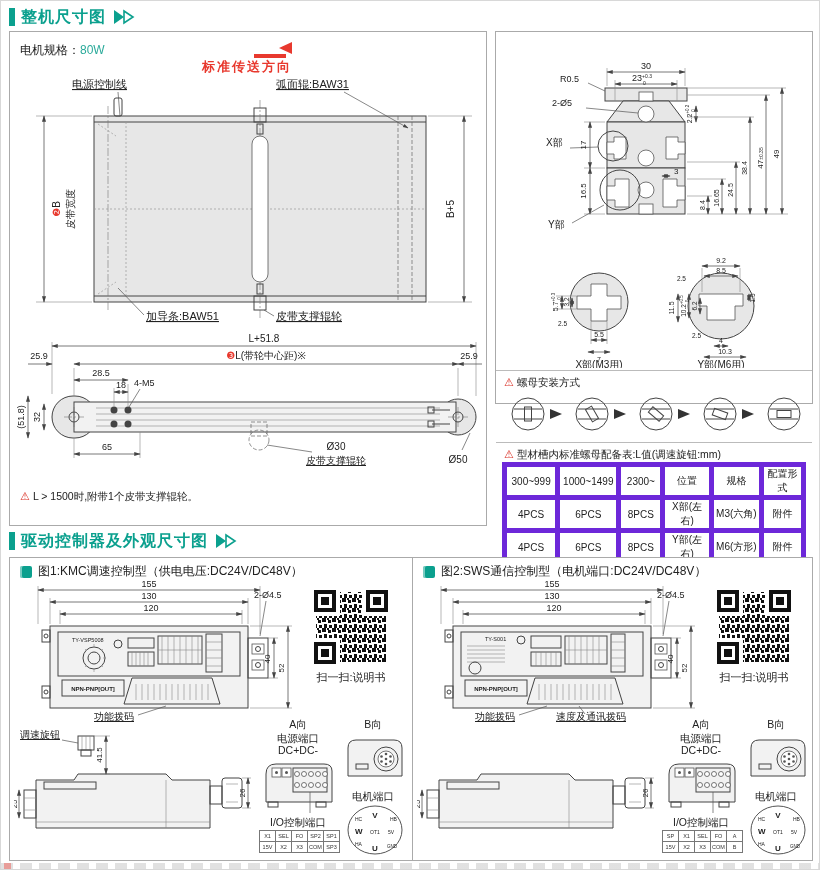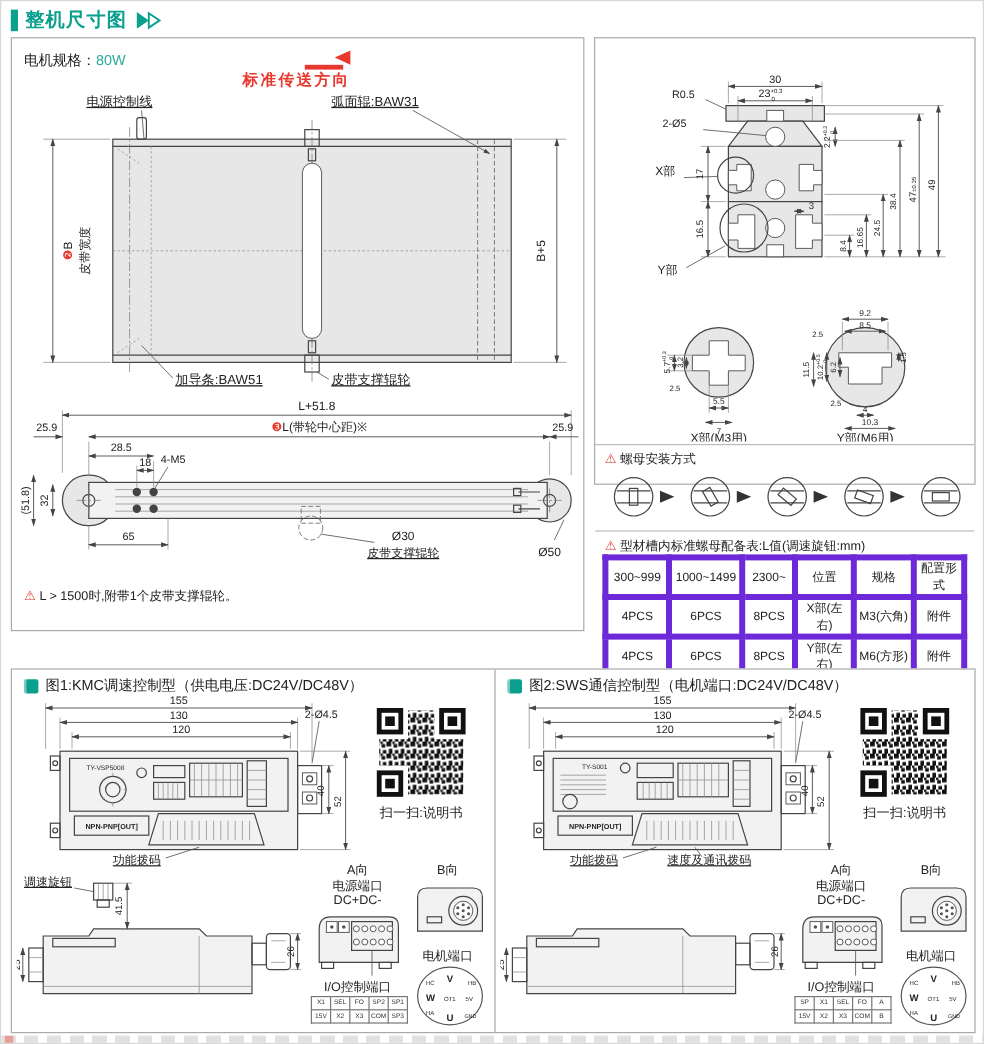--- a/index.html
+++ b/index.html
@@ -394,20 +394,28 @@
         <td>6PCS</td>
         <td>8PCS</td>
         <td>Y部(左右)</td>
         <td>M6(方形)</td>
         <td>附件</td>
       </tr>
     </tbody>
       </table>
   </div>
 
+  <div class="sec-h" style="left:8px;top:529px">
+    <span class="sec-bar"></span>
+    <span class="sec-title">驱动控制器及外观尺寸图</span>
+    <svg width="24" height="16">
+        <path d="M2,1 L12,8 L2,15 z" fill="#0ba08e"></path>
+        <path d="M12,2 L21,8 L12,14 z" fill="none" stroke="#0ba08e" stroke-width="1.6"></path>
+      </svg>
+  </div>
 
   <div class="panel" style="left:8px;top:556px;width:804px;height:304px">
     <div class="divider"></div>
 
     <div class="half" style="left:0">
       <div class="cap" style="left:10px;top:5px">
         <span class="cap-ic"></span>
         <span>图1:KMC调速控制型（供电电压:DC24V/DC48V）</span>
       </div>
 

